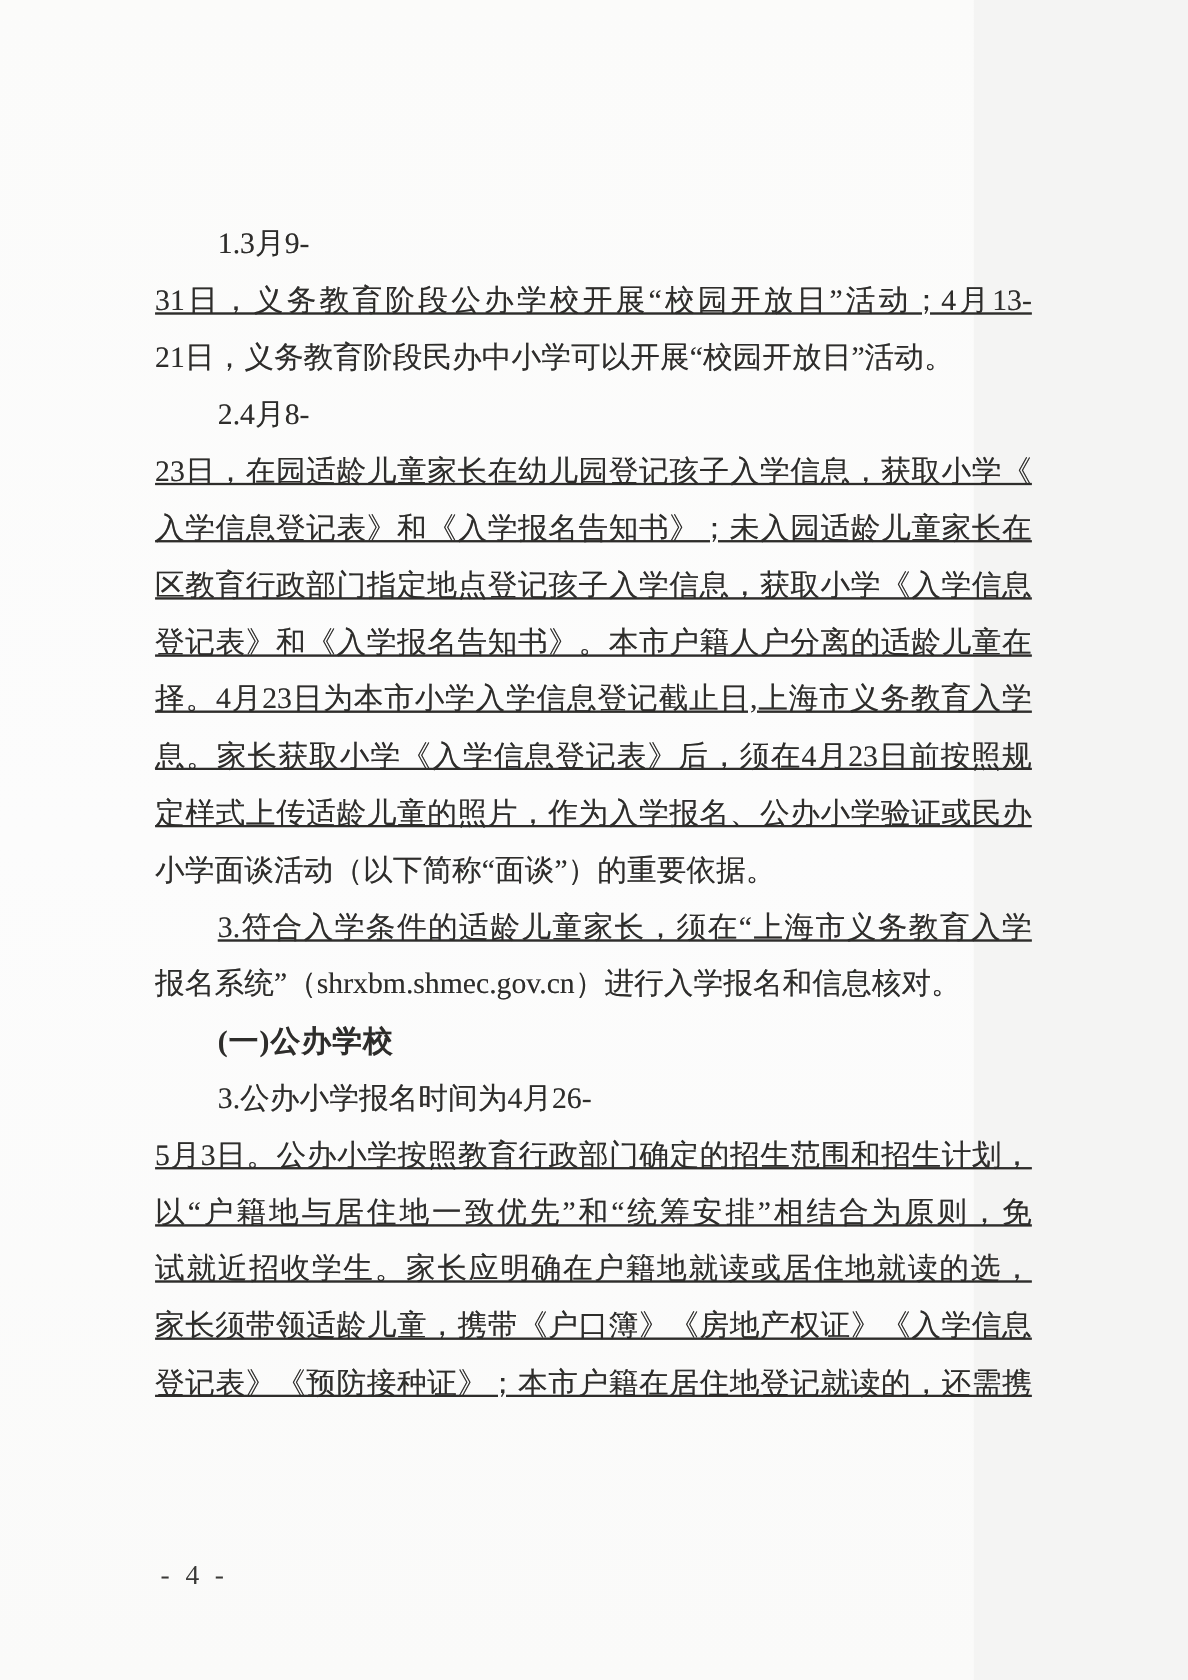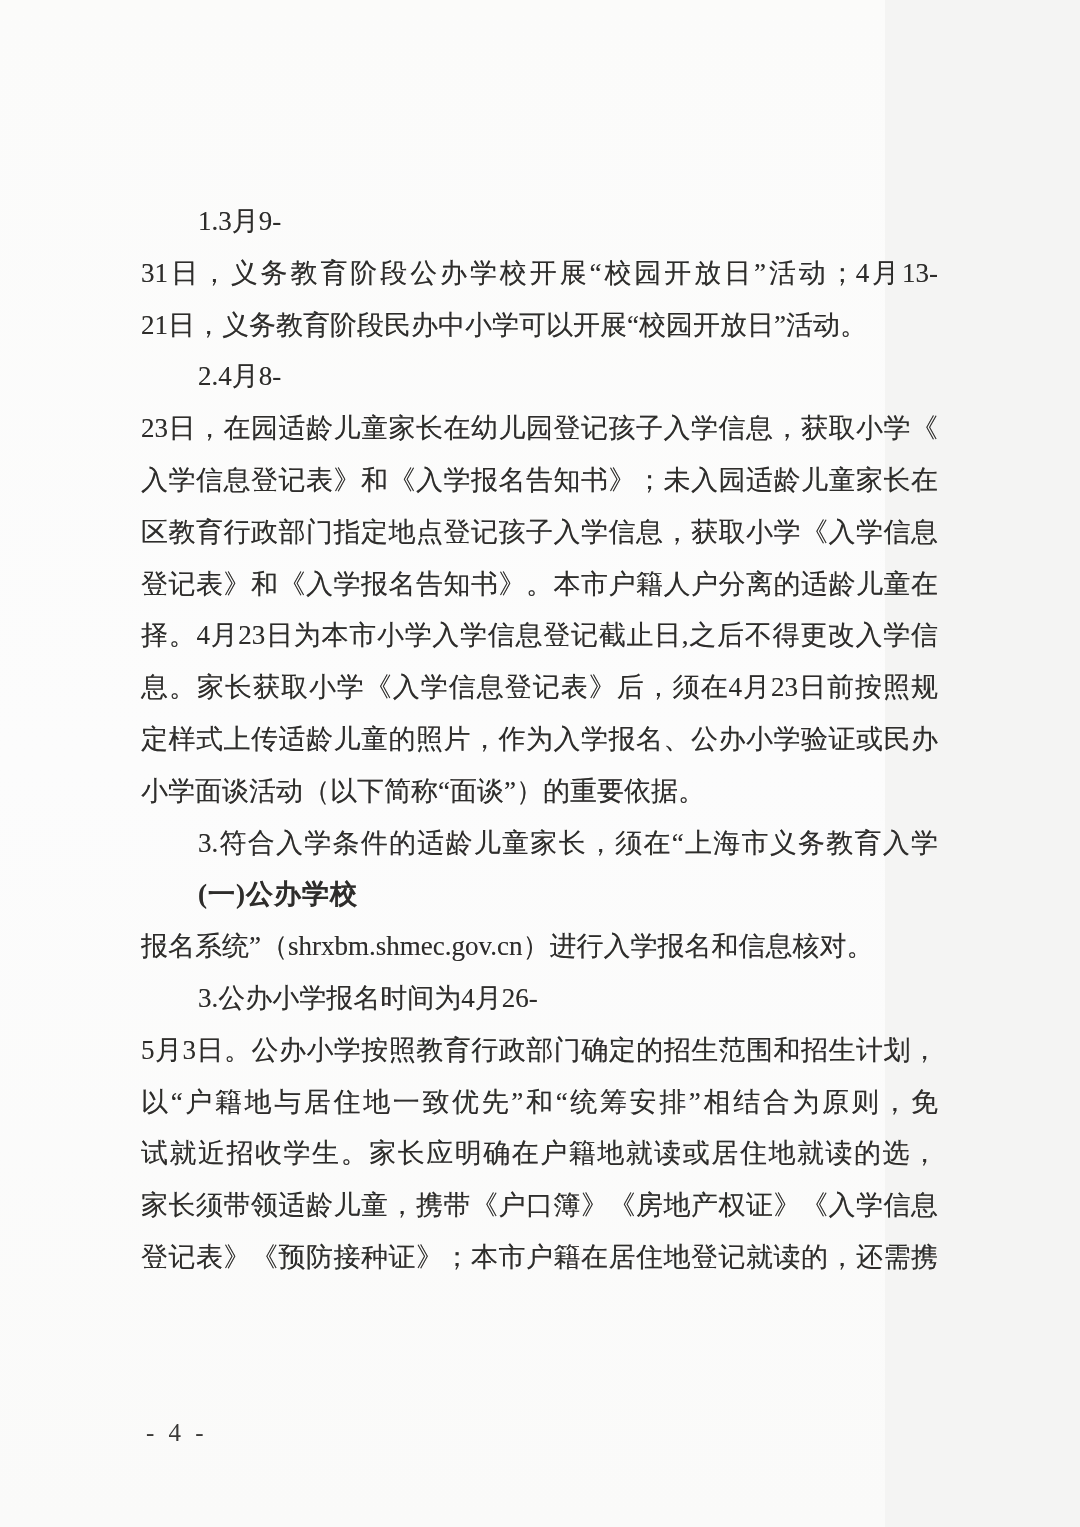--- a/index.html
+++ b/index.html
@@ -33,20 +33,21 @@
     white-space: nowrap;
     height: 51.8px;
   }
   .line.indent {
     text-indent: 57px;
   }
   .line.fill {
     text-align: justify;
     text-align-last: justify;
     text-justify: inter-character;
+    text-decoration: underline;
   }
   .line.bold {
     font-weight: 700;
     letter-spacing: 1px;
   }
   .page-number {
     position: absolute;
     left: 146px;
     top: 1413px;
     font-size: 25px;
@@ -62,27 +63,27 @@
 <div class="page">
   <div class="text-block">
       <div class="line indent">1.3月9-</div>
       <div class="line fill">31日，义务教育阶段公办学校开展“校园开放日”活动；4月13-</div>
       <div class="line">21日，义务教育阶段民办中小学可以开展“校园开放日”活动。</div>
       <div class="line indent">2.4月8-</div>
       <div class="line fill">23日，在园适龄儿童家长在幼儿园登记孩子入学信息，获取小学《</div>
       <div class="line fill">入学信息登记表》和《入学报名告知书》；未入园适龄儿童家长在</div>
       <div class="line fill">区教育行政部门指定地点登记孩子入学信息，获取小学《入学信息</div>
       <div class="line fill">登记表》和《入学报名告知书》。本市户籍人户分离的适龄儿童在</div>
-      <div class="line fill">择。4月23日为本市小学入学信息登记截止日,之后不得更改入学信</div>
+      <div class="line fill">择。4月23日为本市小学入学信息登记截止日,上海市义务教育入学</div>
       <div class="line fill">息。家长获取小学《入学信息登记表》后，须在4月23日前按照规</div>
       <div class="line fill">定样式上传适龄儿童的照片，作为入学报名、公办小学验证或民办</div>
       <div class="line">小学面谈活动（以下简称“面谈”）的重要依据。</div>
       <div class="line indent fill">3.符合入学条件的适龄儿童家长，须在“上海市义务教育入学</div>
+      <div class="line">报名系统”（shrxbm.shmec.gov.cn）进行入学报名和信息核对。</div>
       <div class="line indent bold">(一)公办学校</div>
-      <div class="line">报名系统”（shrxbm.shmec.gov.cn）进行入学报名和信息核对。</div>
       <div class="line indent">3.公办小学报名时间为4月26-</div>
       <div class="line fill">5月3日。公办小学按照教育行政部门确定的招生范围和招生计划，</div>
       <div class="line fill">以“户籍地与居住地一致优先”和“统筹安排”相结合为原则，免</div>
       <div class="line fill">试就近招收学生。家长应明确在户籍地就读或居住地就读的选，</div>
       <div class="line fill">家长须带领适龄儿童，携带《户口簿》《房地产权证》《入学信息</div>
       <div class="line fill">登记表》《预防接种证》；本市户籍在居住地登记就读的，还需携</div>
     </div>
   <div class="page-number">- 4 -</div>
 </div>
 

